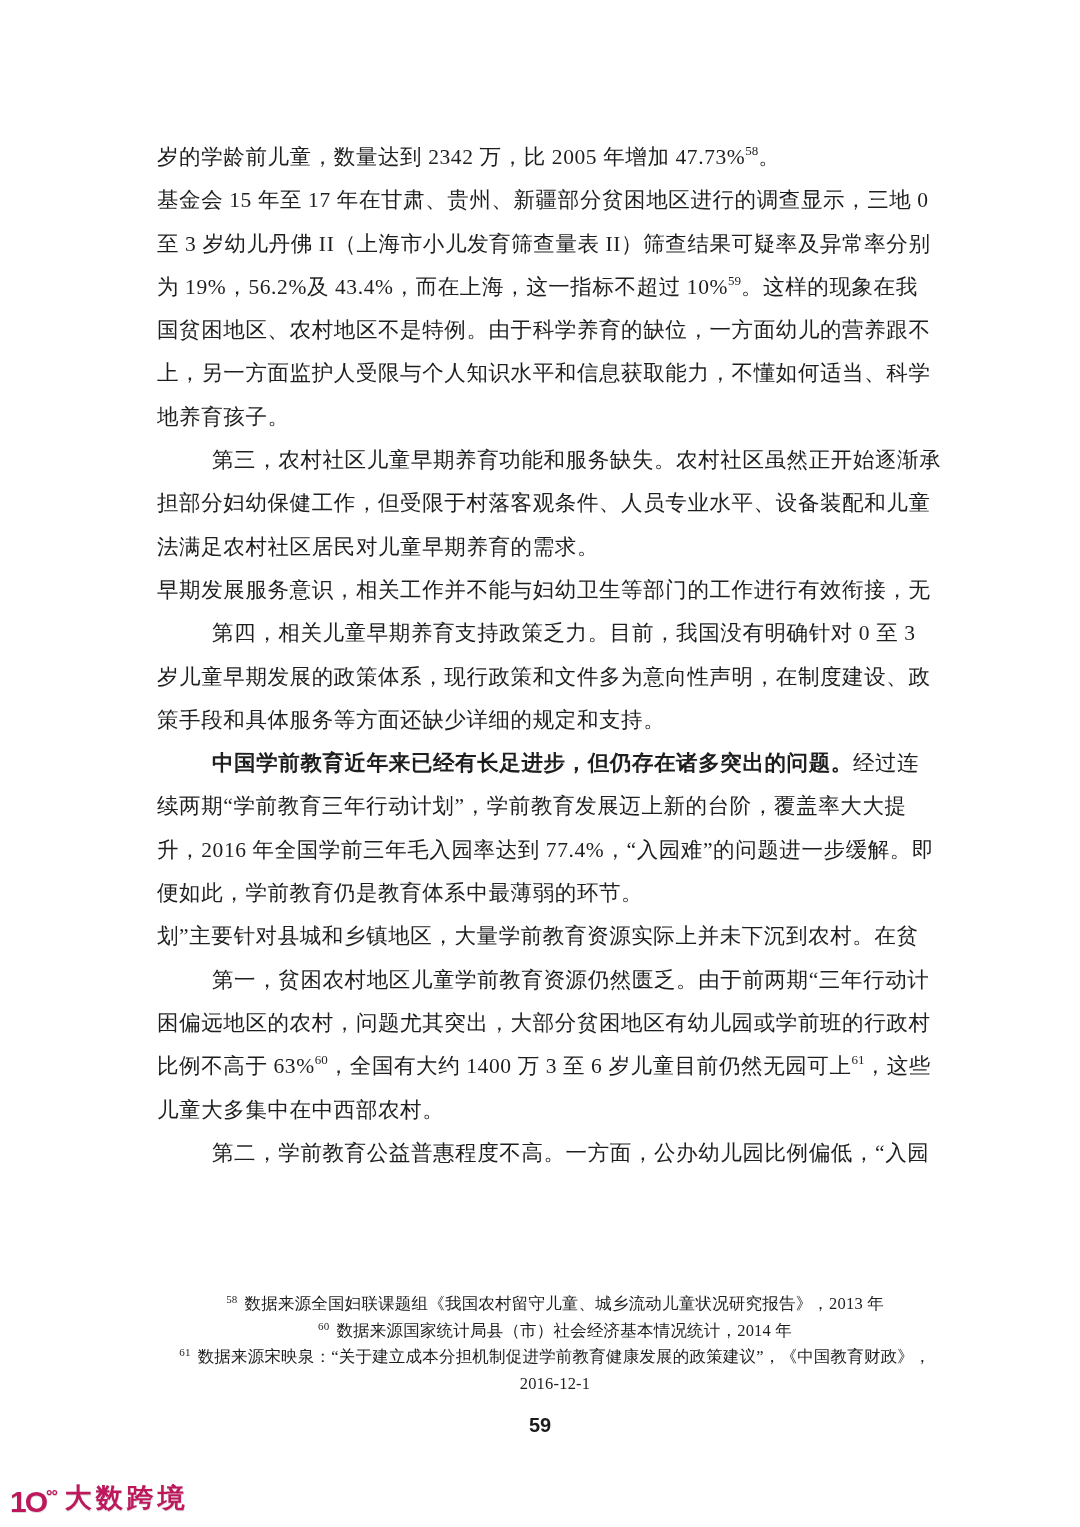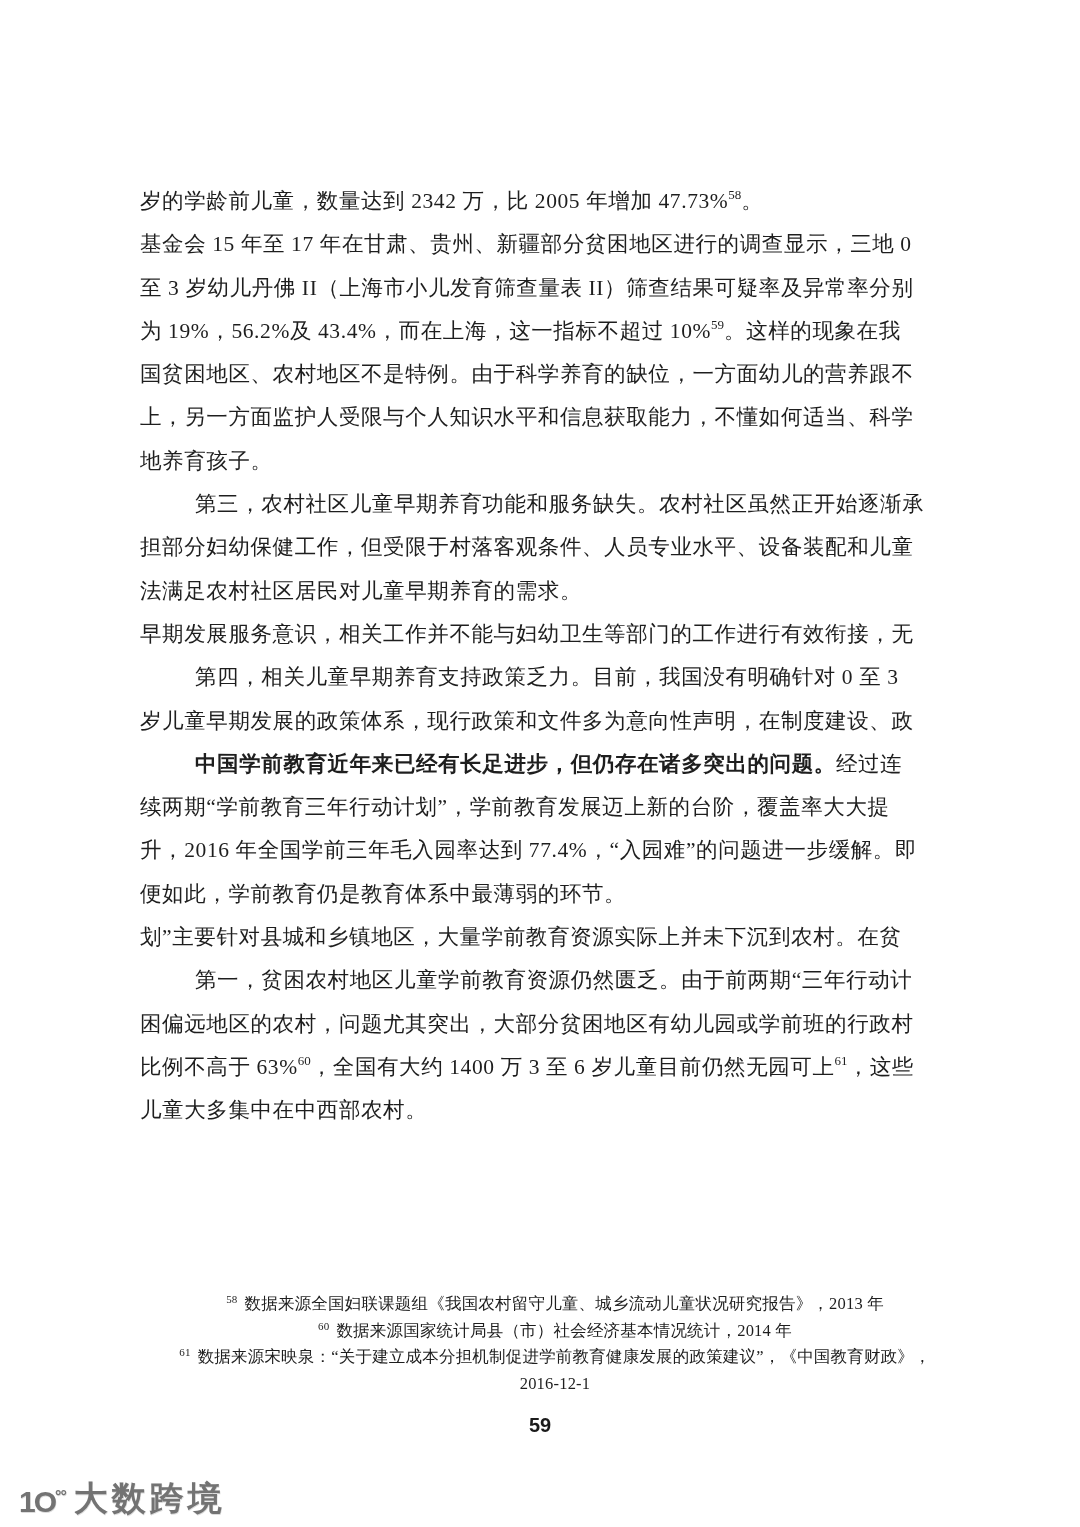--- a/index.html
+++ b/index.html
@@ -11,24 +11,23 @@
     position: relative;
     width: 1080px;
     height: 1527px;
     background: #ffffff;
     overflow: hidden;
     font-family: "Liberation Serif", "DejaVu Serif", serif;
     color: #1e1e1e;
   }
   .body-text {
     position: absolute;
-    left: 140px;
+    left: 157px;
     top: 136px;
     width: 810px;
-    margin-top: 44px;
   }
   .line {
     height: 43.3px;
     line-height: 43.3px;
     font-size: 21.5px;
     letter-spacing: 0.6px;
     white-space: nowrap;
   }
   .line.indent {
     padding-left: 55px;
@@ -67,43 +66,43 @@
     top: 1414px;
     width: 1080px;
     text-align: center;
     font-family: "Liberation Sans", "DejaVu Sans", sans-serif;
     font-weight: bold;
     font-size: 20px;
     color: #1b1b1b;
   }
   .watermark {
     position: absolute;
-    left: 19px;
+    left: 10px;
     top: 1482px;
     display: flex;
     align-items: flex-start;
     gap: 8px;
     font-family: "Liberation Sans", "DejaVu Sans", sans-serif;
     font-weight: bold;
-    color: #737373;
+    color: #be185d;
     text-shadow: 0.5px 0.5px 0 #dcdcdc, -0.5px -0.5px 0 #f6f6f6;
     user-select: none;
   }
   .wm-logo {
     font-size: 30px;
     line-height: 30px;
     letter-spacing: -2px;
   }
   .wm-logo sup {
     font-size: 16px;
     letter-spacing: -1px;
     vertical-align: 10px;
   }
   .wm-text {
-    font-size: 34px;
+    font-size: 27px;
     line-height: 32px;
     letter-spacing: 4px;
   }
 </style>
 </head>
 <body>
 
 <div class="page">
 
   <div class="body-text">
@@ -113,29 +112,31 @@
       <div class="line"><span>为 19%，56.2%及 43.4%，而在上海，这一指标不超过 10%</span><sup>59</sup><span>。这样的现象在我</span></div>
       <div class="line"><span>国贫困地区、农村地区不是特例。由于科学养育的缺位，一方面幼儿的营养跟不</span></div>
       <div class="line"><span>上，另一方面监护人受限与个人知识水平和信息获取能力，不懂如何适当、科学</span></div>
       <div class="line"><span>地养育孩子。</span></div>
       <div class="line indent"><span>第三，农村社区儿童早期养育功能和服务缺失。农村社区虽然正开始逐渐承</span></div>
       <div class="line"><span>担部分妇幼保健工作，但受限于村落客观条件、人员专业水平、设备装配和儿童</span></div>
       <div class="line"><span>法满足农村社区居民对儿童早期养育的需求。</span></div>
       <div class="line"><span>早期发展服务意识，相关工作并不能与妇幼卫生等部门的工作进行有效衔接，无</span></div>
       <div class="line indent"><span>第四，相关儿童早期养育支持政策乏力。目前，我国没有明确针对 0 至 3</span></div>
       <div class="line"><span>岁儿童早期发展的政策体系，现行政策和文件多为意向性声明，在制度建设、政</span></div>
+      <div class="line"><span>策手段和具体服务等方面还缺少详细的规定和支持。</span></div>
       <div class="line indent"><span class="seg-bold">中国学前教育近年来已经有长足进步，但仍存在诸多突出的问题。</span><span>经过连</span></div>
       <div class="line"><span>续两期“学前教育三年行动计划”，学前教育发展迈上新的台阶，覆盖率大大提</span></div>
       <div class="line"><span>升，2016 年全国学前三年毛入园率达到 77.4%，“入园难”的问题进一步缓解。即</span></div>
       <div class="line"><span>便如此，学前教育仍是教育体系中最薄弱的环节。</span></div>
       <div class="line"><span>划”主要针对县城和乡镇地区，大量学前教育资源实际上并未下沉到农村。在贫</span></div>
       <div class="line indent"><span>第一，贫困农村地区儿童学前教育资源仍然匮乏。由于前两期“三年行动计</span></div>
       <div class="line"><span>困偏远地区的农村，问题尤其突出，大部分贫困地区有幼儿园或学前班的行政村</span></div>
       <div class="line"><span>比例不高于 63%</span><sup>60</sup><span>，全国有大约 1400 万 3 至 6 岁儿童目前仍然无园可上</span><sup>61</sup><span>，这些</span></div>
       <div class="line"><span>儿童大多集中在中西部农村。</span></div>
+      <div class="line indent"><span>第二，学前教育公益普惠程度不高。一方面，公办幼儿园比例偏低，“入园</span></div>
     </div>
 
   <div class="footnotes">
       <div class="fn-line"><sup>58</sup>数据来源全国妇联课题组《我国农村留守儿童、城乡流动儿童状况研究报告》，2013 年</div>
       <div class="fn-line"><sup>60</sup>数据来源国家统计局县（市）社会经济基本情况统计，2014 年</div>
       <div class="fn-line"><sup>61</sup>数据来源宋映泉：“关于建立成本分担机制促进学前教育健康发展的政策建议”，《中国教育财政》，</div>
       <div class="fn-line">2016-12-1</div>
     </div>
 
   <div class="page-number">59</div>

